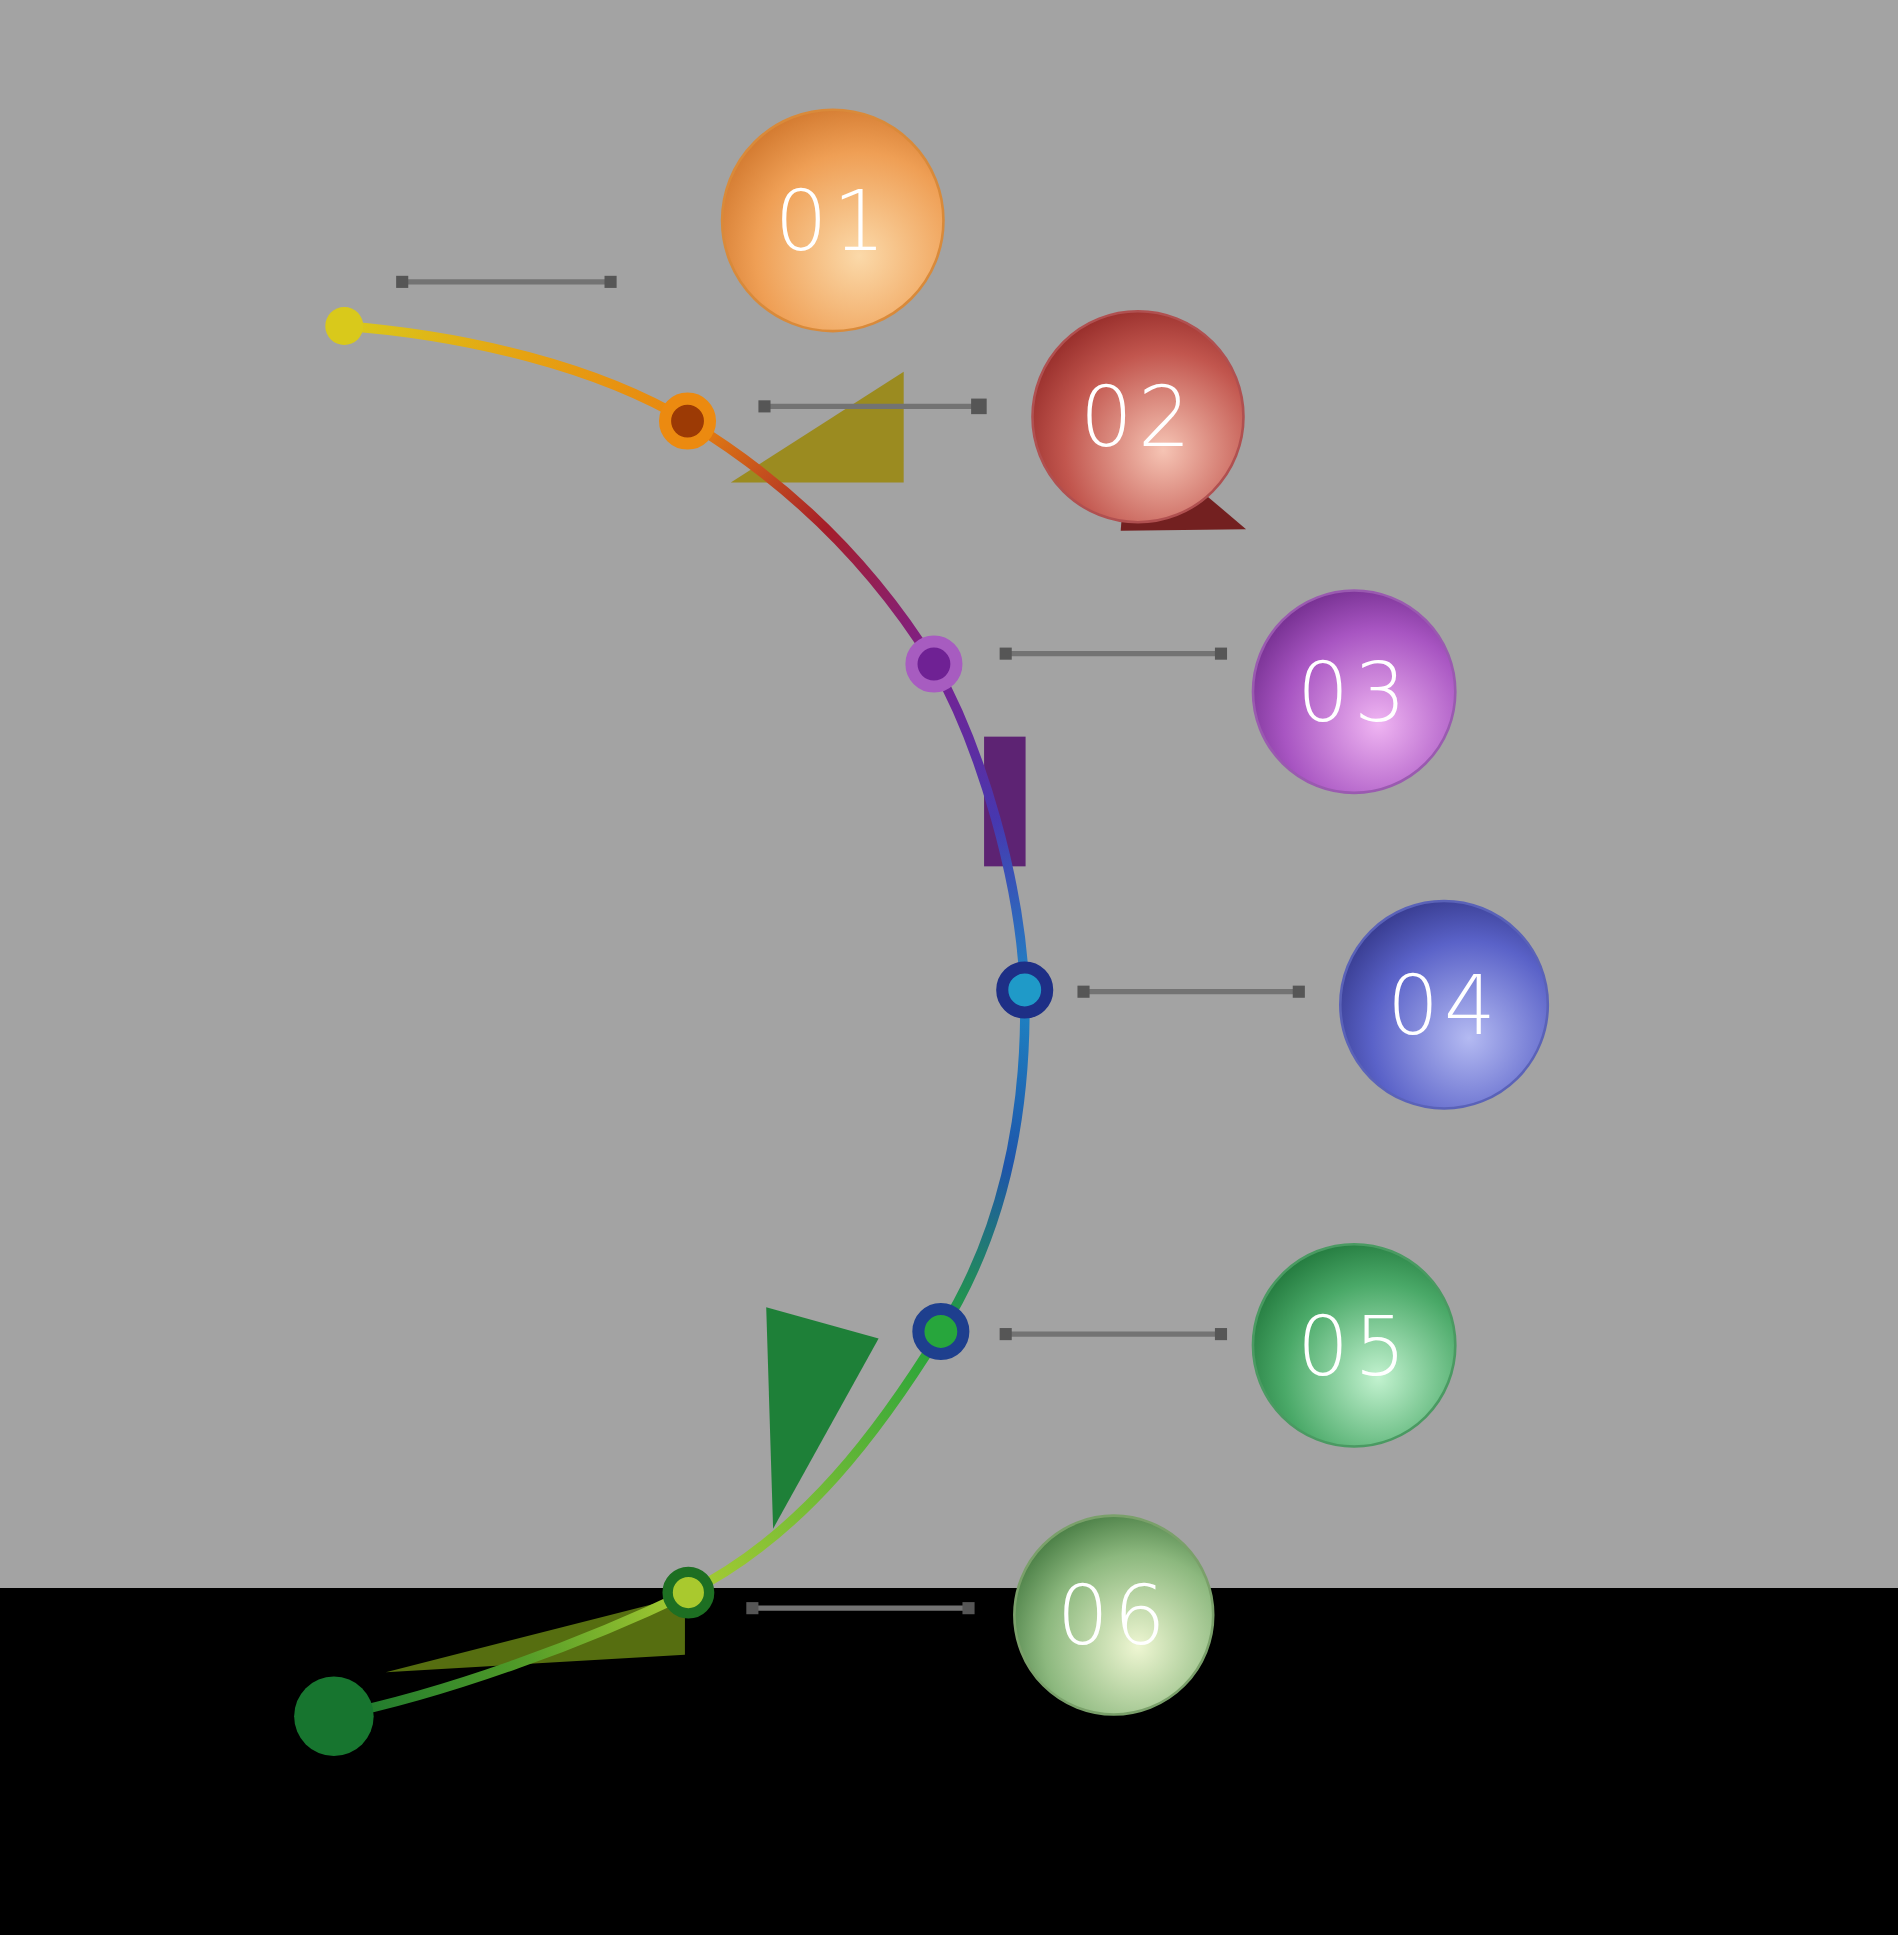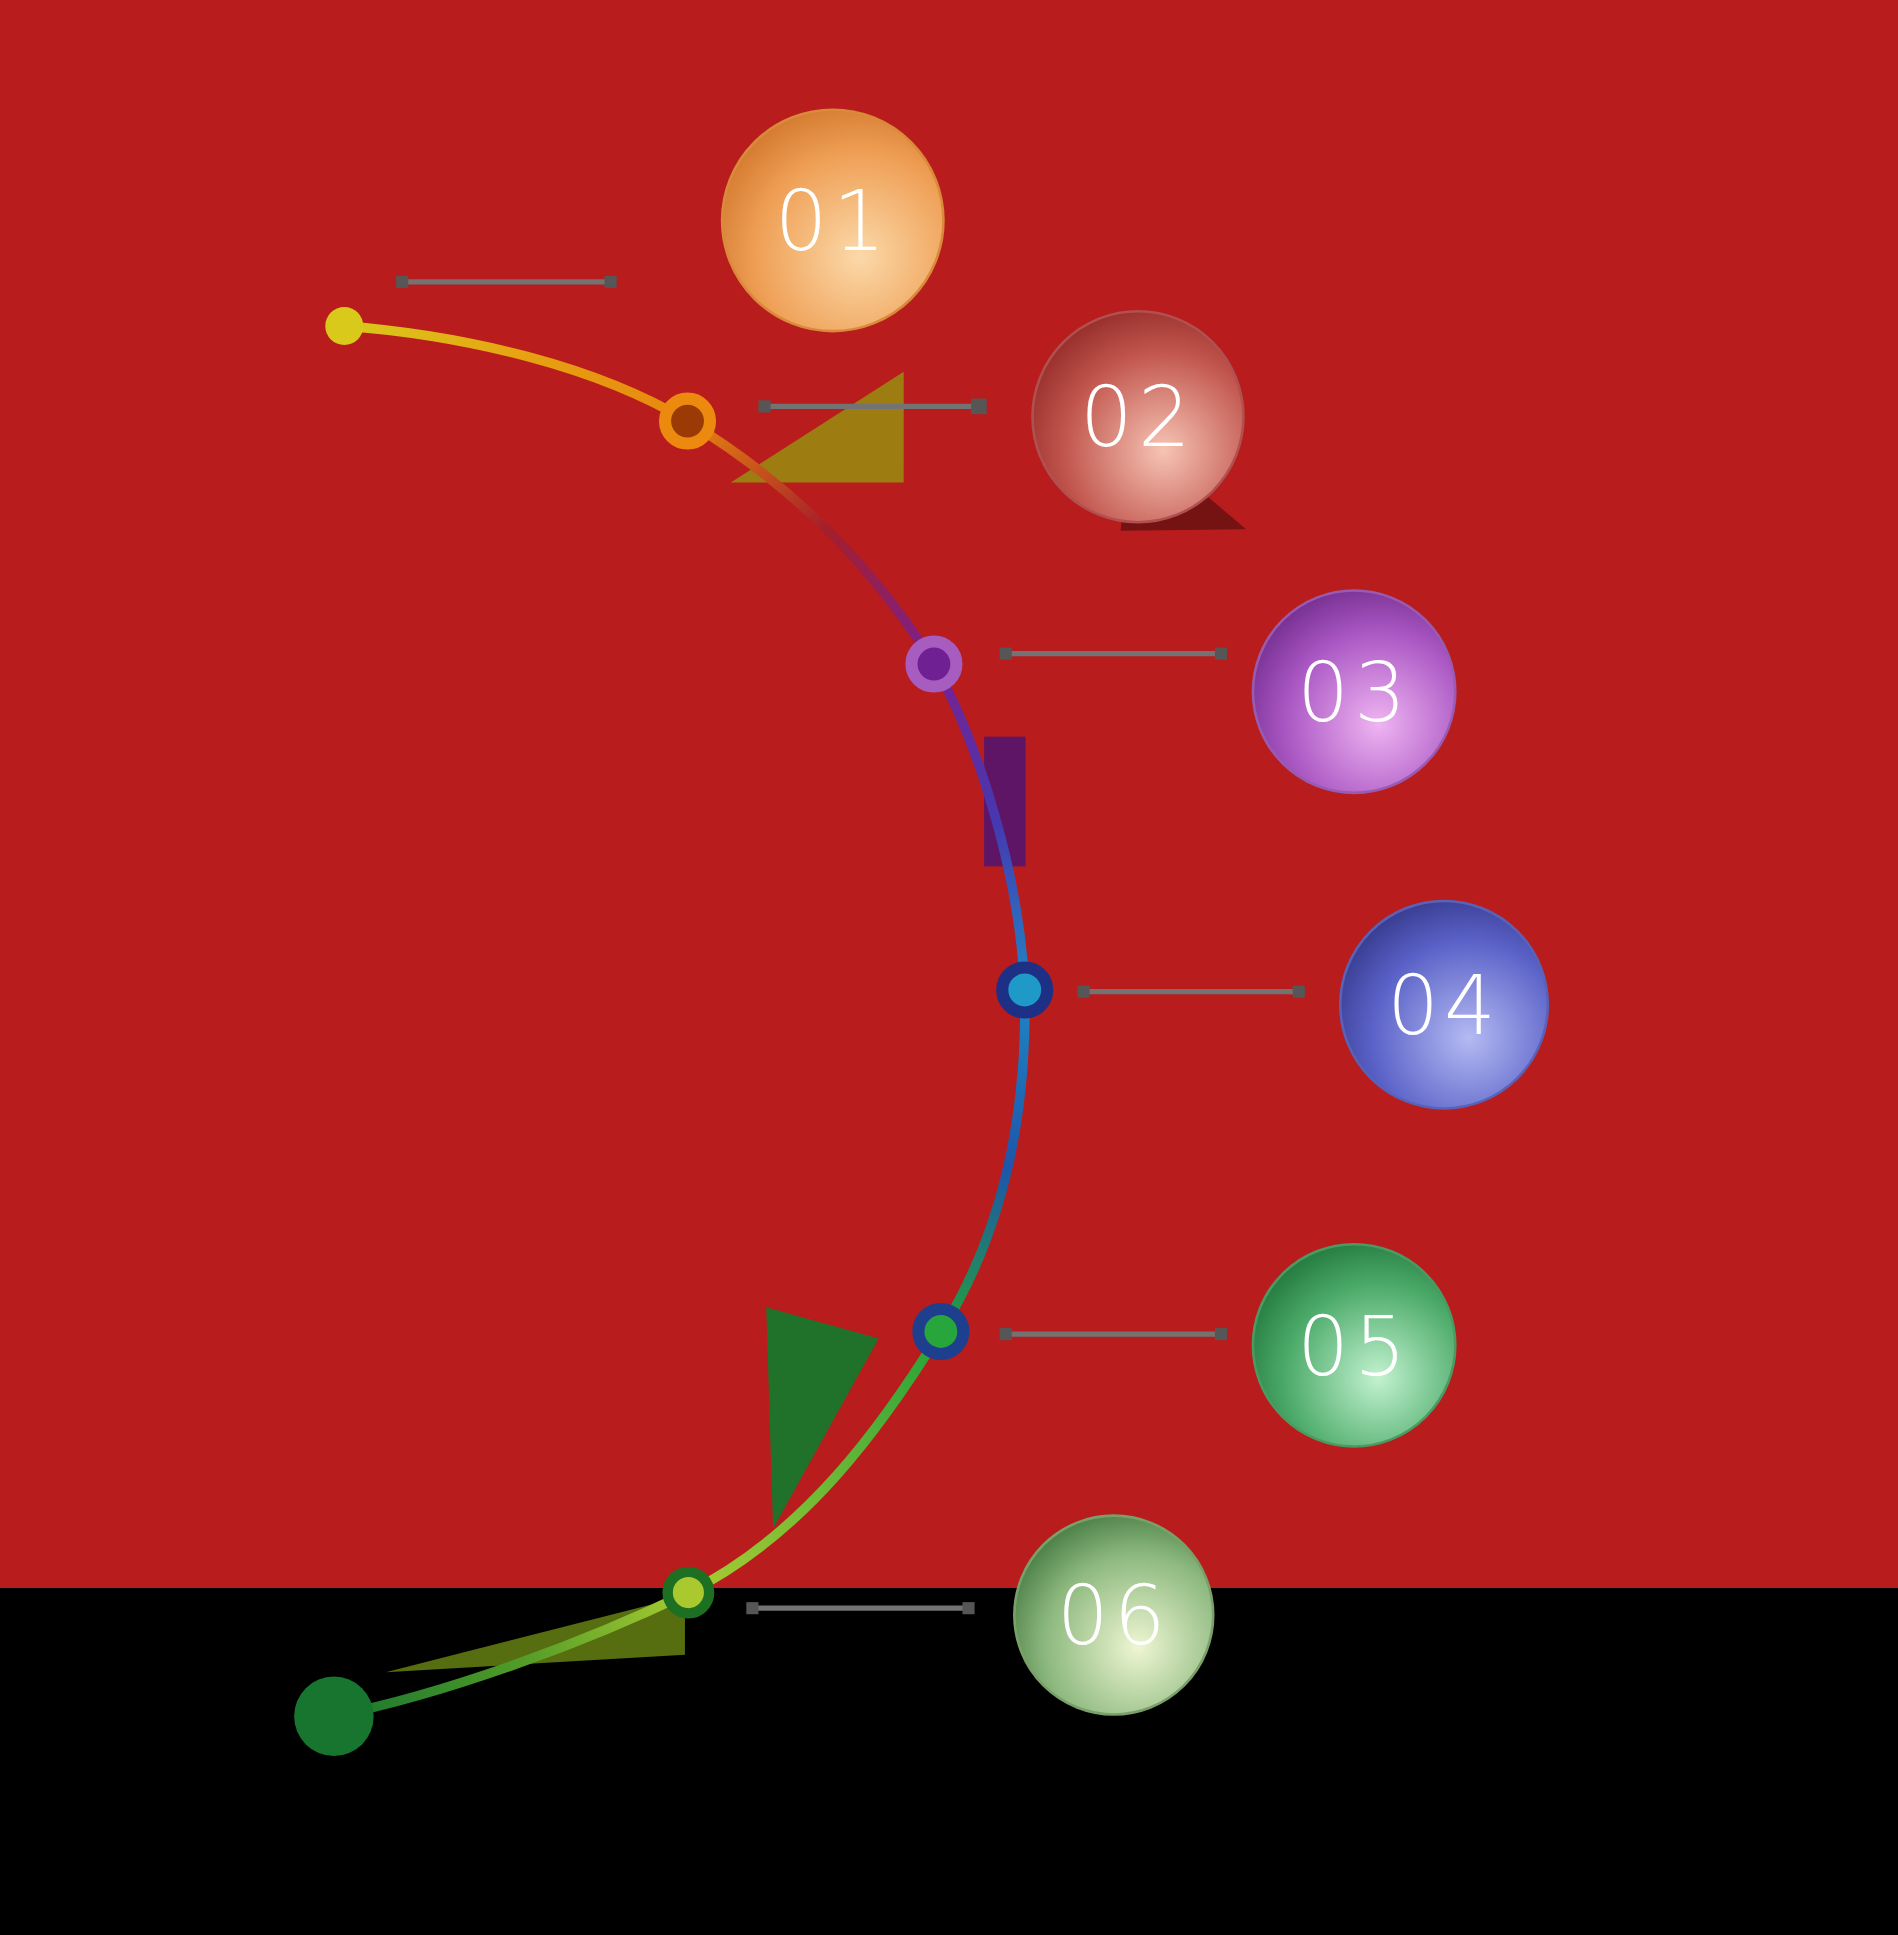--- a/index.html
+++ b/index.html
@@ -8,21 +8,21 @@
     background: #000000;
     width: 1899px;
     height: 1935px;
     overflow: hidden;
     font-family: "DejaVu Sans", "Liberation Sans", sans-serif;
   }
   .stage {
     position: relative;
     width: 1899px;
     height: 1588px;
-    background: #b91c1c;
+    background: #a3a3a3;
   }
   svg { display: block; }
   .step-label {
     font-family: "DejaVu Sans", "Liberation Sans", sans-serif;
     font-weight: 300;
     letter-spacing: 6px;
   }
 </style>
 </head>
 <body>

